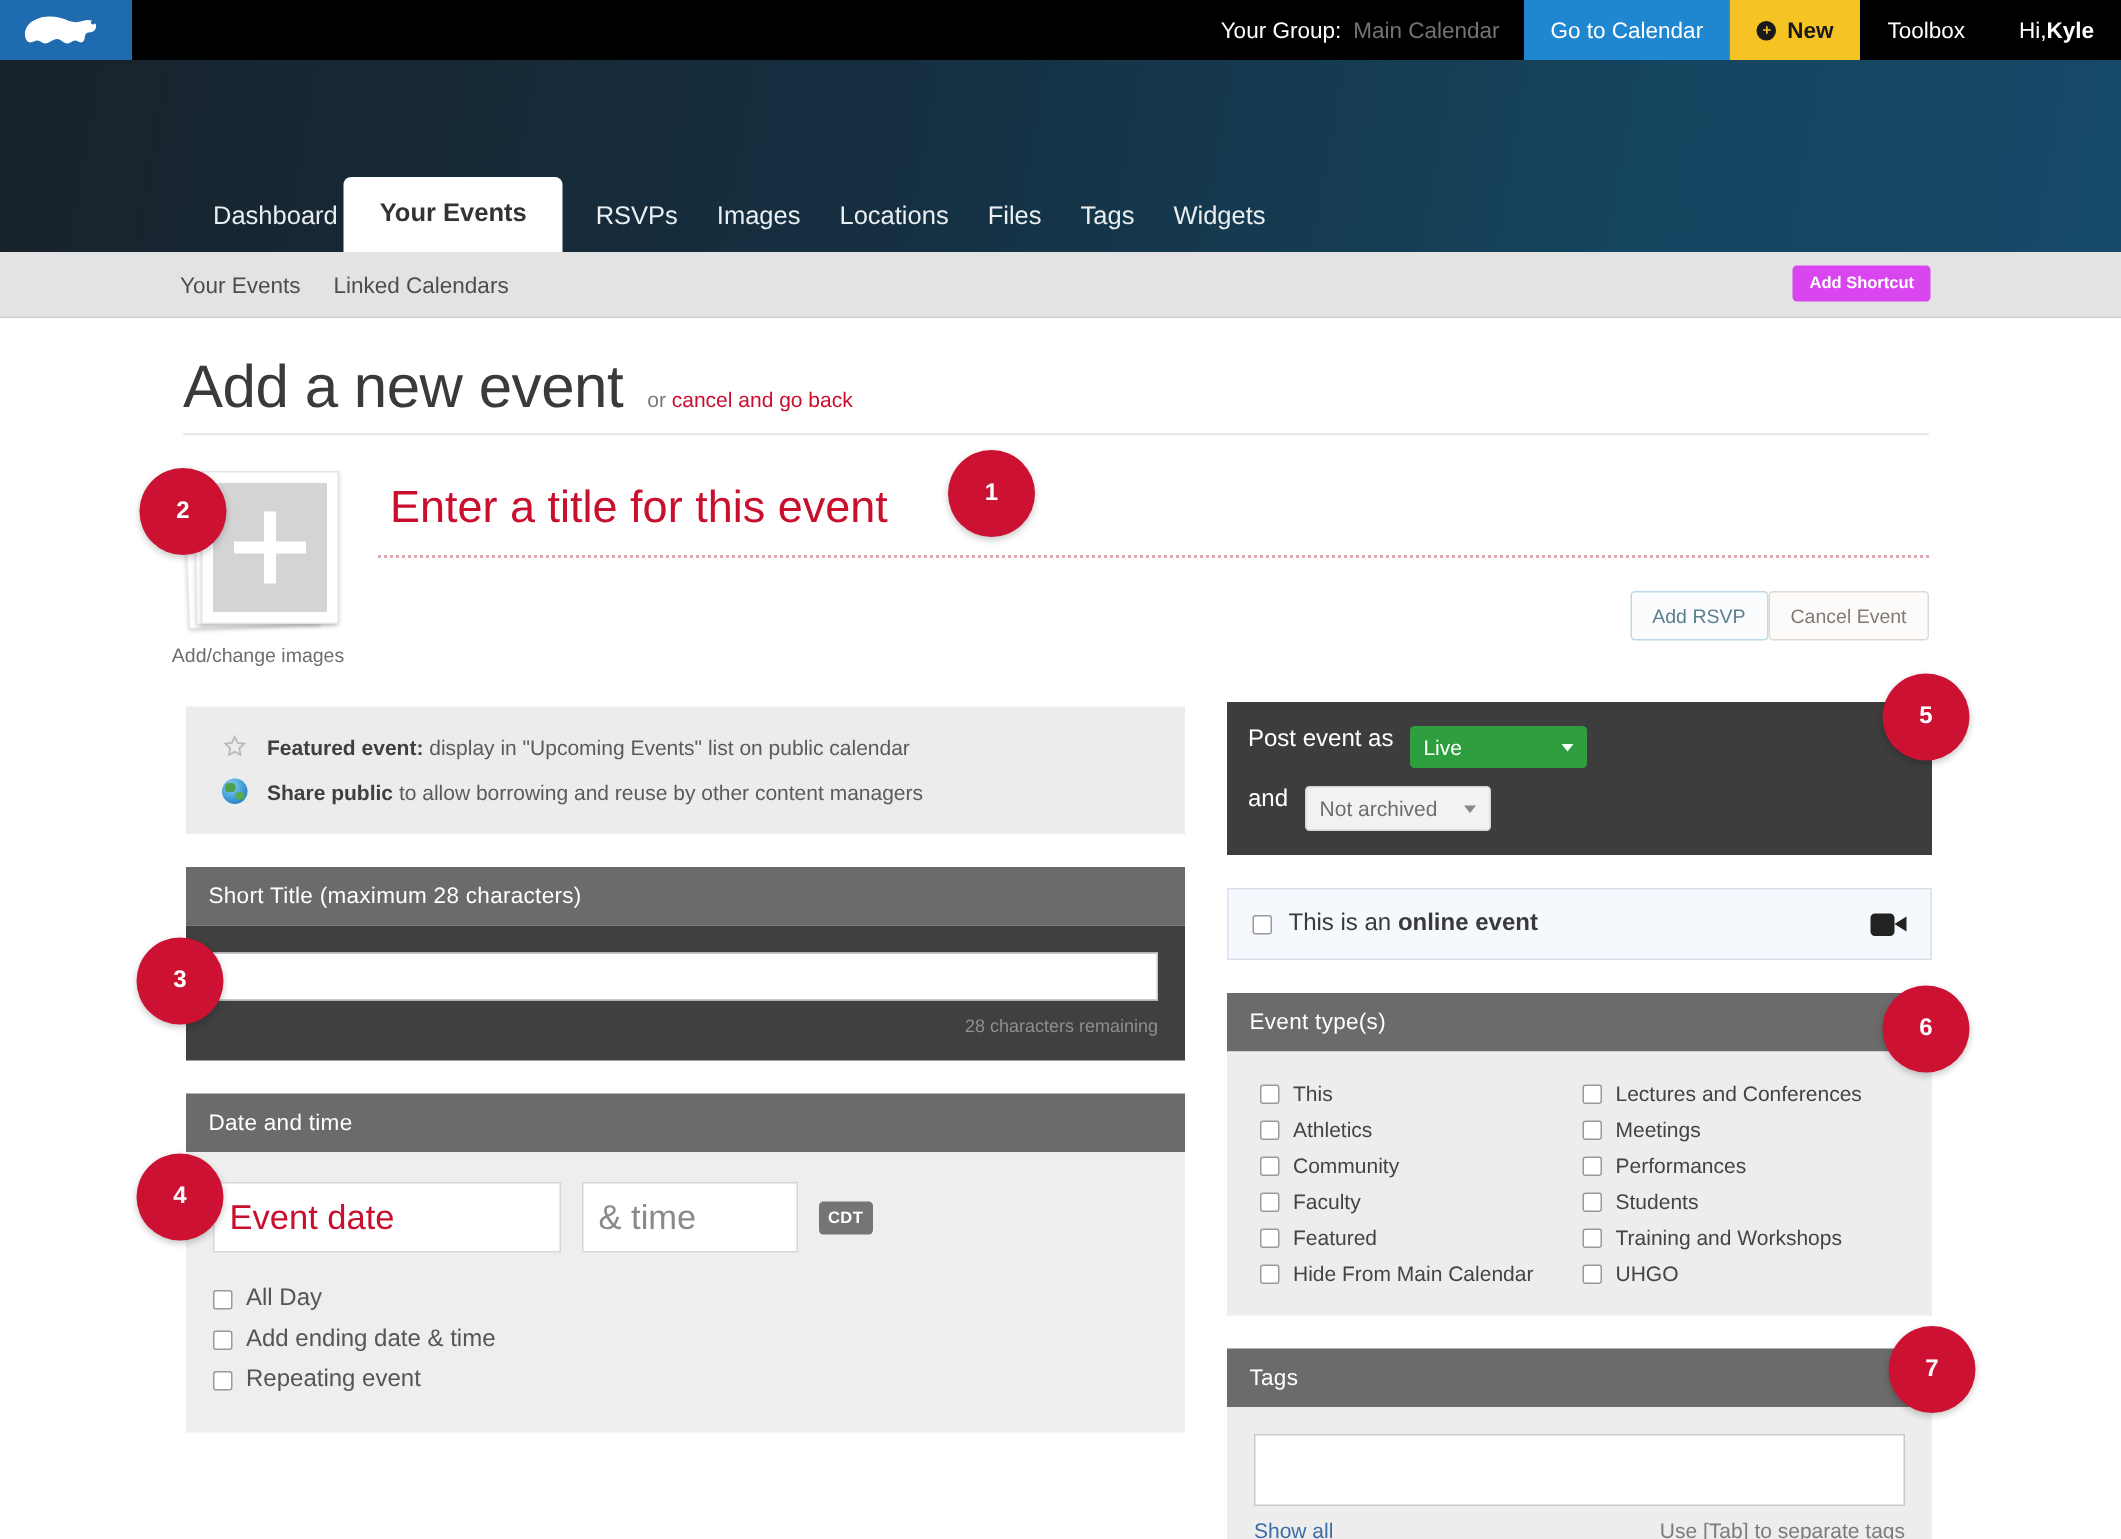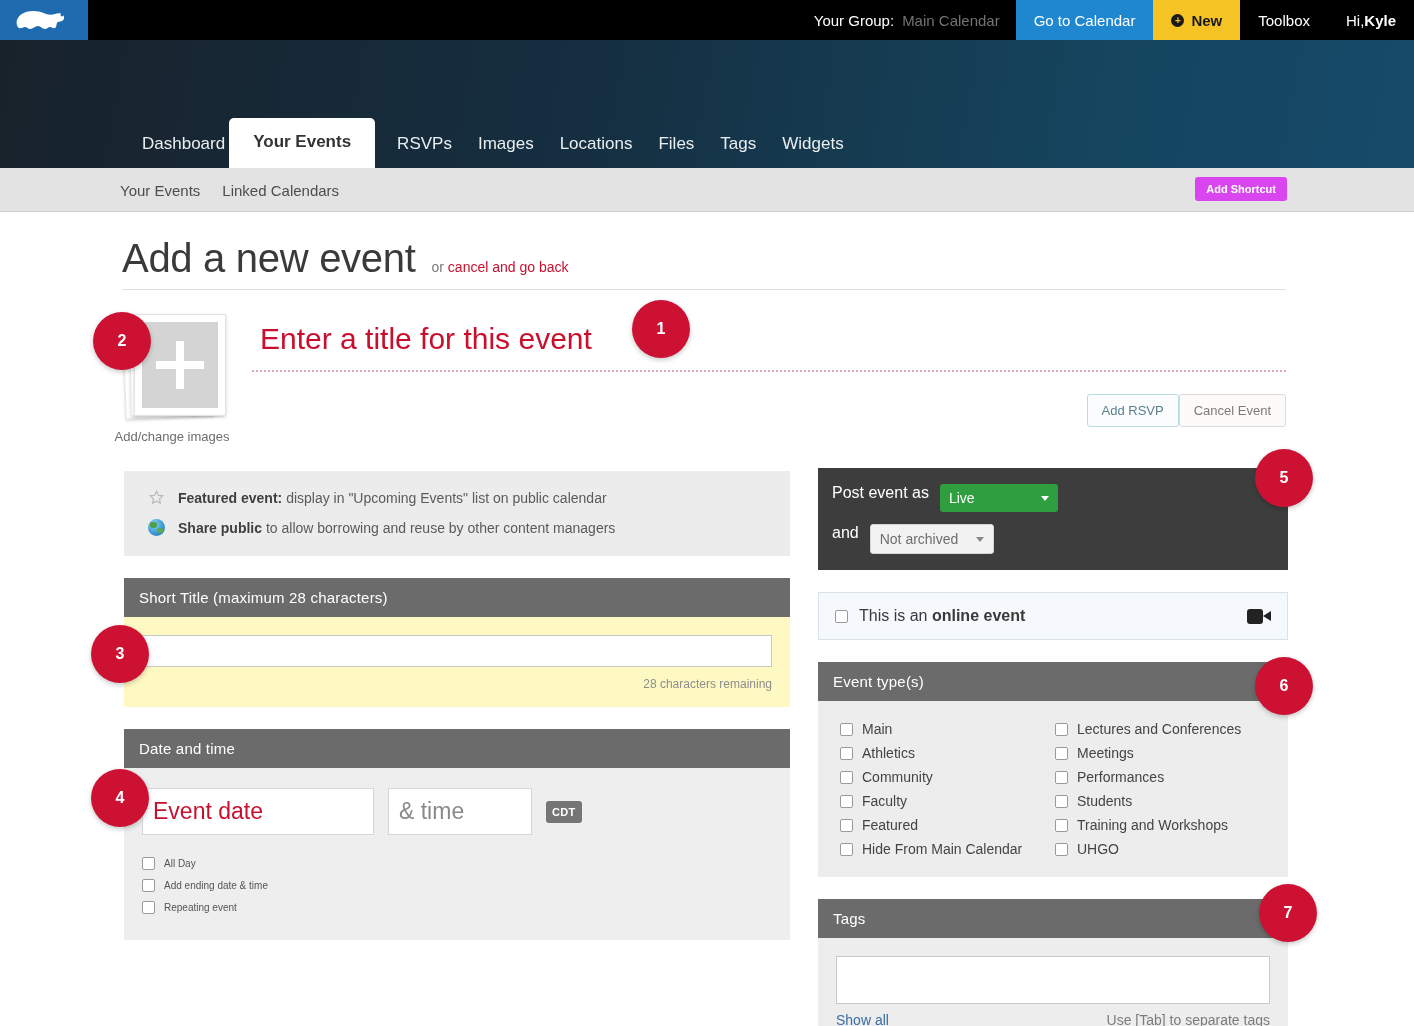--- a/index.html
+++ b/index.html
@@ -135,41 +135,41 @@
   .star-ic { width: 17px; height: 17px; flex: 0 0 17px; color: #b9b9b9; }
   .globe-ic { width: 17px; height: 17px; flex: 0 0 17px; border-radius: 50%;
     background: radial-gradient(circle at 35% 30%, #8fd2f0 0%, #3b9ad6 55%, #1c6ea8 100%);
     position: relative; overflow: hidden; }
   .globe-ic:before { content:""; position:absolute; left:2px; top:3px; width:7px; height:6px;
     background:#4f9f4a; border-radius:40%; }
   .globe-ic:after { content:""; position:absolute; left:9px; top:9px; width:6px; height:5px;
     background:#5aa84f; border-radius:40%; }
 
   
-  .st-body { background: #fef9c3; padding: 18px 18px 12px 18px; }
+  .st-body { background: #404040; padding: 18px 18px 12px 18px; }
   .st-input { width: 100%; height: 32px; border: 1px solid #c8c8c8; background: #fff;
     font-size: 14px; padding: 4px 8px; outline: none;
     font-family: "Liberation Sans", sans-serif; }
   .st-remaining { text-align: right; font-size: 12px; color: #8e8e8e; margin-top: 10px; padding-bottom: 4px; }
 
   
   .dt-body { background: #eeeeee; padding: 20px 18px 26px 18px; }
   .dt-row { display: flex; align-items: center; gap: 14px; }
   .dt-date, .dt-time {
     border: 1px solid #d6d6d6; background: #ffffff; outline: none;
     font-family: "Liberation Sans", sans-serif; padding: 8px 10px;
   }
   .dt-date { width: 232px; height: 47px; font-size: 23px; color: #c8102e; }
   .dt-date::placeholder { color: #c8102e; opacity: 1; }
   .dt-time { width: 144px; height: 47px; font-size: 23px; color: #6d6d6d; }
   .dt-time::placeholder { color: #8a8a8a; opacity: 1; }
   .tz-chip { background: #757575; color: #ffffff; font-size: 11px; font-weight: bold;
     padding: 5px 6px; border-radius: 3px; letter-spacing: 0.3px; }
   .dt-checks { margin-top: 22px; display: flex; flex-direction: column; gap: 9px; }
-  .ck-row { display: flex; align-items: center; gap: 9px; font-size: 10px; color: #555555; }
+  .ck-row { display: flex; align-items: center; gap: 9px; font-size: 16px; color: #555555; }
   .ck { width: 13px; height: 13px; flex: 0 0 13px; border: 1px solid #9a9a9a;
         background: #fff; border-radius: 2px; cursor: pointer; }
 
   
   .postas { background: #3d3d3d; padding: 16px 18px 16px 14px; }
   .pa-row { display: flex; align-items: flex-start; gap: 11px; margin-bottom: 12px; }
   .pa-row:last-child { margin-bottom: 0; }
   .pa-label { color: #ffffff; font-size: 16px; }
   .sel {
     display: inline-flex; align-items: center; justify-content: space-between; gap: 18px;
@@ -379,21 +379,21 @@
       </div>
     </div>
 
     <div class="panel">
       <div class="panel-head">Event type(s)</div>
       <div class="et-body">
         <div class="et-cols">
           <div class="et-col">
             <div class="et-row">
               <span class="ck"></span>
-              <span>Main</span>
+              <span>This</span>
             </div>
             <div class="et-row">
               <span class="ck"></span>
               <span>Athletics</span>
             </div>
             <div class="et-row">
               <span class="ck"></span>
               <span>Community</span>
             </div>
             <div class="et-row">

